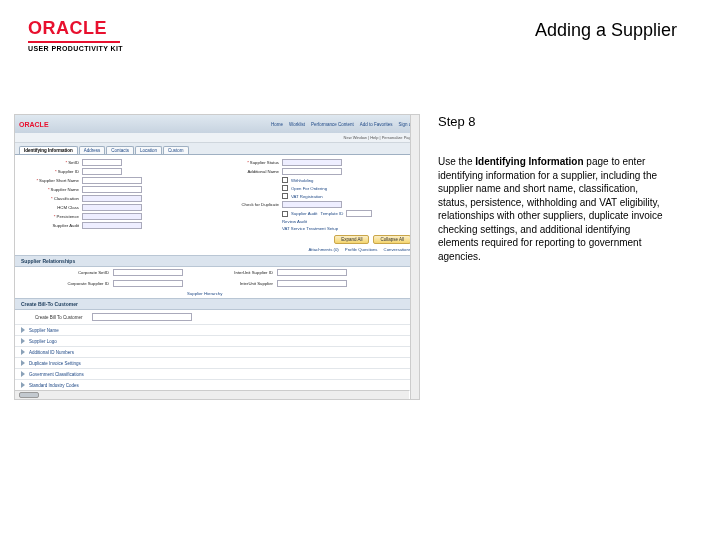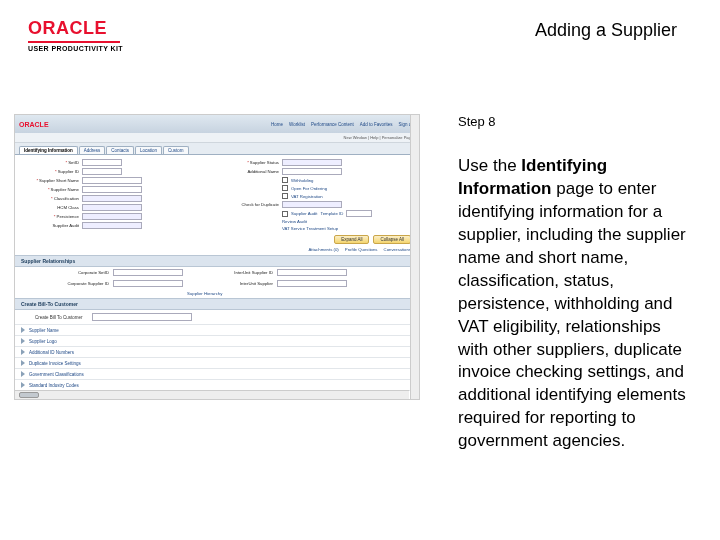--- a/index.html
+++ b/index.html
@@ -3,25 +3,25 @@
 <meta charset="utf-8">
 <style>
   * { box-sizing: border-box; margin: 0; padding: 0; }
   body { width: 720px; height: 540px; background: #fff; font-family: Arial, Helvetica, sans-serif; color: #000; position: relative; }
   .header { display: flex; align-items: flex-start; padding: 18px 28px 6px 28px; justify-content: space-between; }
   .logo-block { display: flex; flex-direction: column; }
   .oracle-logo { font-family: Arial, sans-serif; font-weight: bold; color: #e8102e; font-size: 18px; letter-spacing: 0.5px; }
   .oracle-red-bar { height: 2px; background: #e8102e; width: 92px; margin-top: 2px; }
   .upk { font-size: 7px; letter-spacing: 0.4px; font-weight: bold; margin-top: 2px; color: #000; }
   .title { font-size: 18px; color: #000; margin-top: 2px; margin-right: 15px; }
-  .content { display: flex; padding: 0 0 0 0; margin-top: 56px; gap: 20px; }
+  .content { display: flex; padding: 0 0 0 0; margin-top: 56px; }
   .screenshot-col { width: 420px; padding-left: 14px; }
   .text-col { width: 260px; padding-left: 18px; padding-right: 10px; }
   .step-label { font-size: 13px; margin-bottom: 26px; }
-  .desc { font-size: 17px; line-height: 1.35; }
+  .desc { font-size: 10px; line-height: 1.35; }
   .desc b { font-weight: bold; }
 
   
   .mock { width: 406px; height: 286px; border: 1px solid #ccc; background: #fff; font-size: 5px; color: #333; overflow: hidden; position: relative; }
   .mock-top { height: 18px; background: linear-gradient(#dfe8f0,#c7d3e0); display:flex; align-items:center; padding:0 4px; justify-content: space-between;}
   .mock-top .m-logo { color:#e8102e; font-weight:bold; font-size:7px;}
   .mock-top .m-nav { display:flex; gap:6px; font-size:4.5px; color:#204a87;}
   .mock-sub { height:10px; background:#eef2f6; border-bottom:1px solid #cfd6dd; display:flex; justify-content:flex-end; align-items:center; font-size:4px; padding-right:6px; color:#555;}
   .mock-tabs { height:12px; background:#e6ecf2; display:flex; align-items:flex-end; border-bottom:1px solid #9fb0c2; padding-left:4px; gap:1px;}
   .mock-tabs .tab { background:#f7f9fb; border:1px solid #9fb0c2; border-bottom:none; padding:1px 4px; font-size:4.5px; color:#204a87; border-radius:2px 2px 0 0;}

